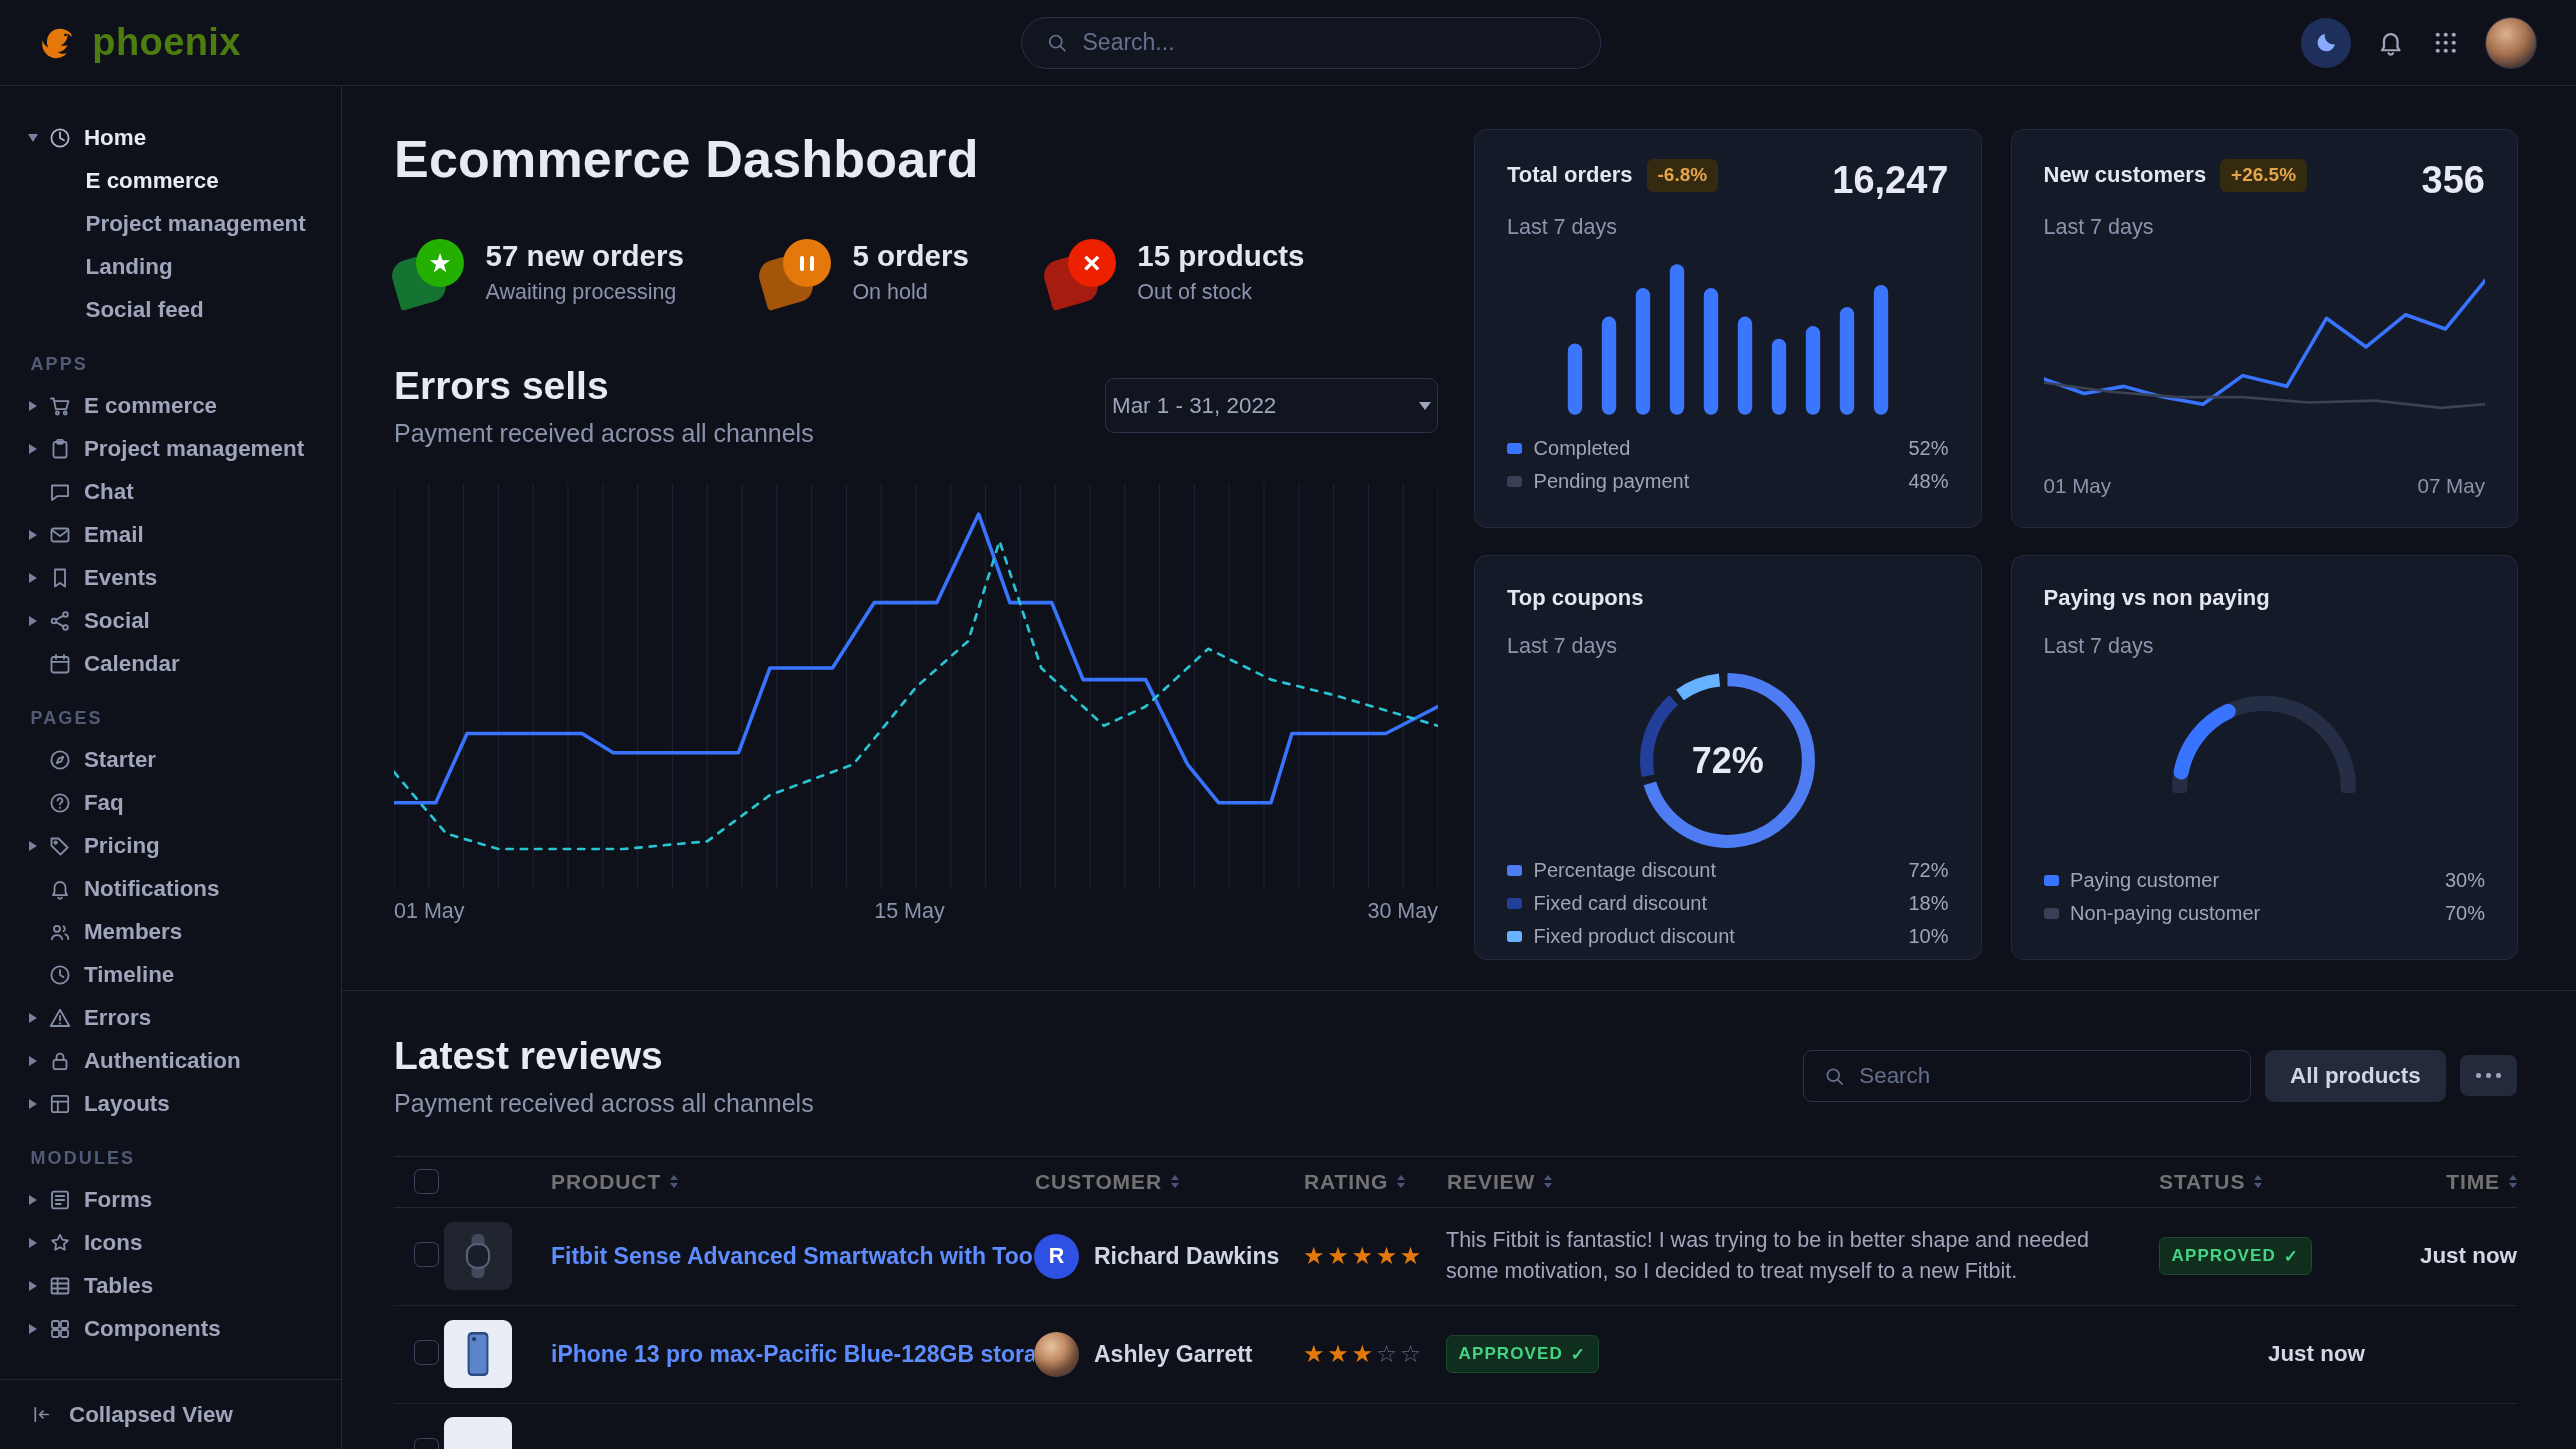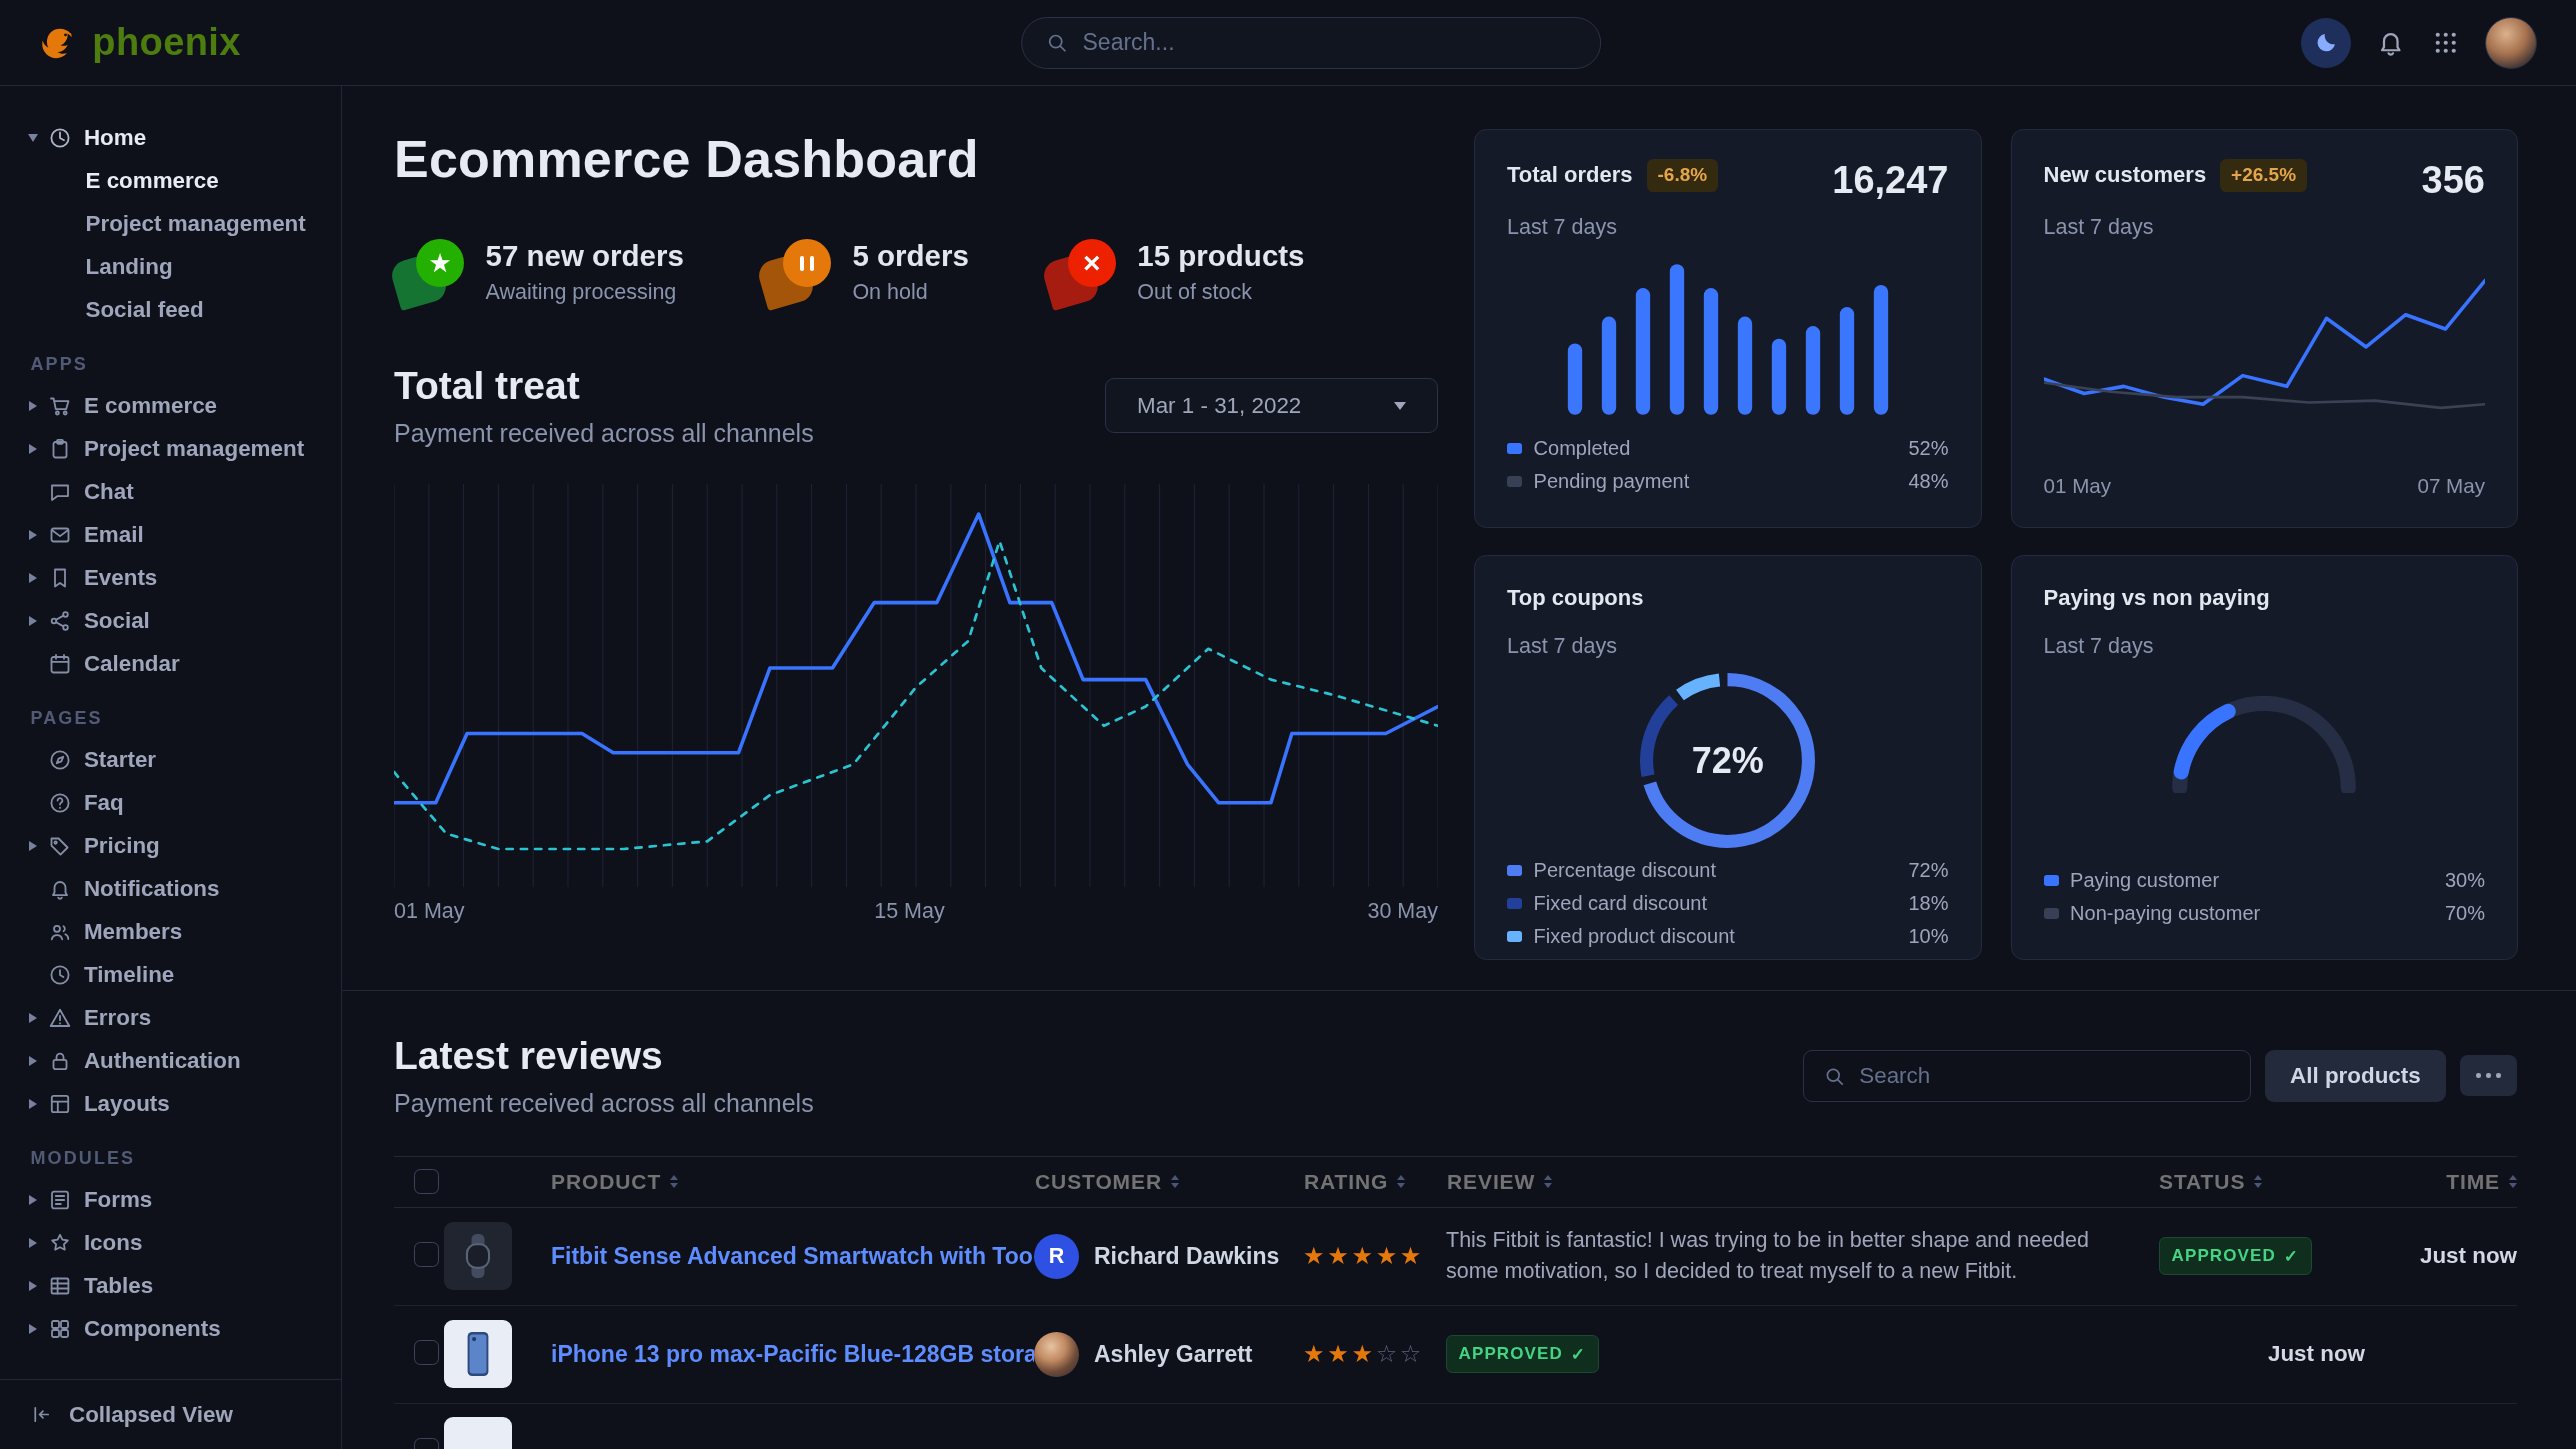--- a/index.html
+++ b/index.html
@@ -62,21 +62,21 @@
   .stat{display:flex;align-items:center;gap:21.5px}
   .stat-icon{position:relative;width:70px;height:66px;flex:0 0 70px}
   .stat-icon .blob{position:absolute;left:0;bottom:0;width:50px;height:48px;border-radius:16px 16px 16px 3.6px;transform:rotate(-16deg);opacity:.95}
   .stat-icon .disc{position:absolute;right:0;top:0;width:48px;height:48px;border-radius:50%;display:flex;align-items:center;justify-content:center;color:#fff;font-size:23px;font-weight:800}
   .pbar{width:4.5px;height:15px;background:#fff;border-radius:1.8px;display:inline-block;margin:0 2.7px}
   .stat-value{font-size:29.5px;font-weight:800;color:#e2e6ef}
   .stat-cap{margin-top:6.3px;font-size:21.5px;color:#8a94ad}
 
   .sells-head{margin-top:59px;display:flex;justify-content:space-between;align-items:center}
   .select{width:333px;height:55px;border:0.9px solid #2a3148;background:#11151f;border-radius:9px;
-    display:flex;align-items:center;justify-content:space-between;padding:0 31px;font-size:22.4px;color:#9fa6bc}
+    display:flex;align-items:center;justify-content:space-between;padding:0 6px;font-size:22.4px;color:#9fa6bc}
   .chev{width:0;height:0;border-top:8px solid #9fa6bc;border-left:6.3px solid transparent;border-right:6.3px solid transparent}
   .sells-chart{margin-top:36px}
   .sells-chart svg{width:1044px;height:403px}
   .axis{position:relative;display:flex;justify-content:space-between;margin-top:12.5px;font-size:21.5px;color:#8a94ad}
   .axis .mid{position:absolute;left:46%}
 
   
   .cards{display:grid;grid-template-columns:1fr 1fr;grid-template-rows:399px 405px;gap:27px 29px}
   .card{background:#151a28;border:0.9px solid #242b3f;border-radius:12.5px;padding:29px 32px;display:flex;flex-direction:column}
   .card-head{display:flex;justify-content:space-between;align-items:flex-start}
@@ -425,21 +425,21 @@
             </div>
             <div>
               <div class="stat-value">15 products</div>
               <div class="stat-cap">Out of stock</div>
             </div>
           </div>
         </div>
 
         <div class="sells-head">
           <div>
-            <h2>Total treat</h2>
+            <h2>Errors sells</h2>
             <p class="sec-sub">Payment received across all channels</p>
           </div>
           <div class="select">
             <span>Mar 1 - 31, 2022</span>
             <span class="chev"></span>
           </div>
         </div>
 
         <div class="sells-chart">
           <svg viewBox="0 0 1166 450">

